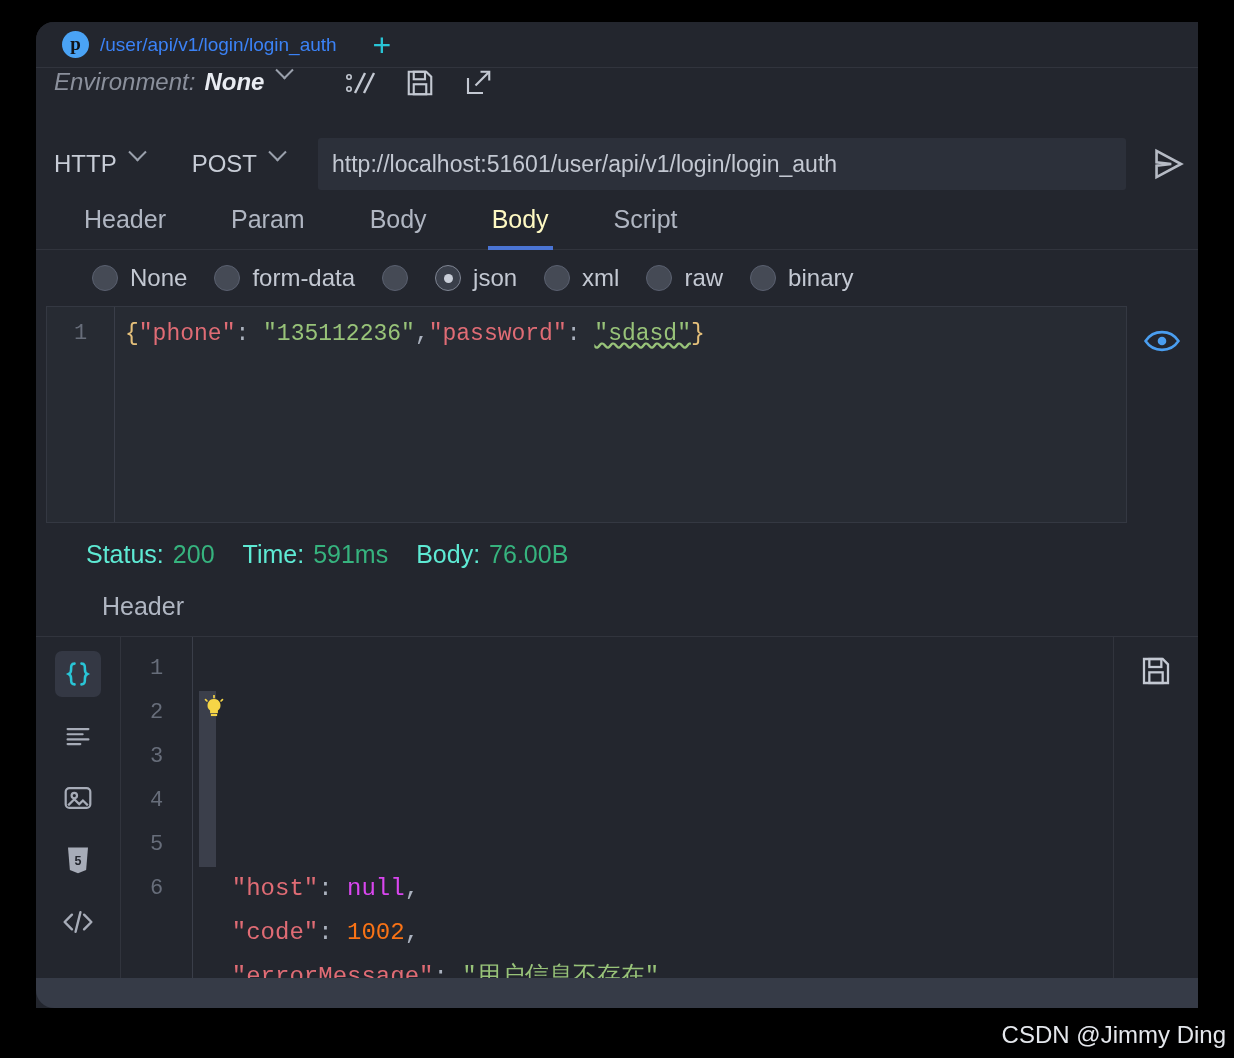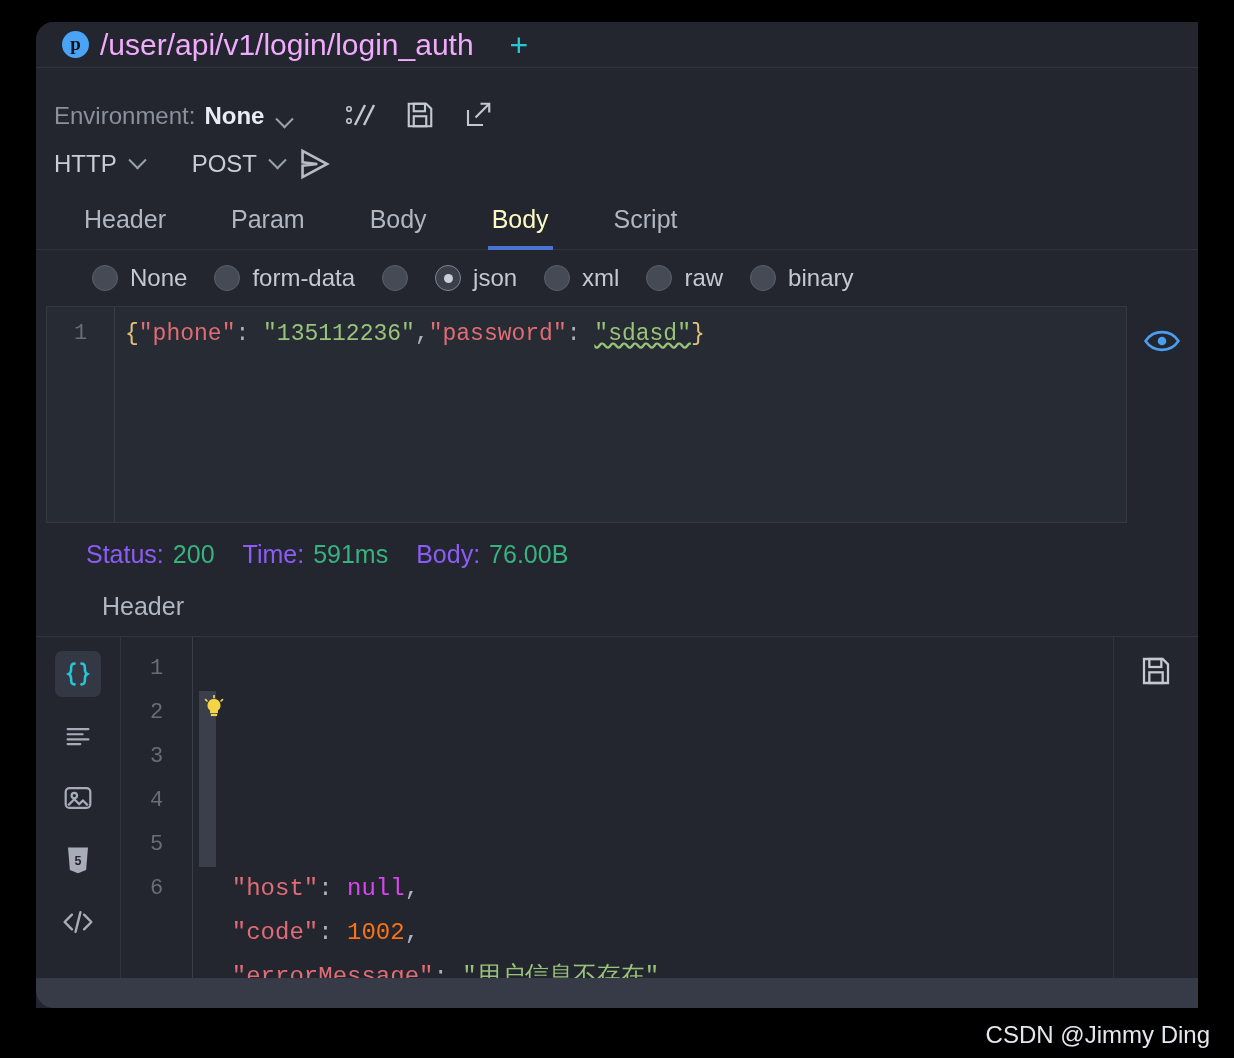--- a/index.html
+++ b/index.html
@@ -43,39 +43,40 @@
     color: #101318;
     font-size: 19px;
     font-weight: bold;
     line-height: 25px;
     text-align: center;
     flex: none;
     font-family: "Liberation Serif", serif;
   }
   .tab-title {
     margin-left: 11px;
-    font-size: 30px;
-    color: #f0abfc;
+    font-size: 19px;
+    color: #3b82f6;
     white-space: nowrap;
   }
   .tab-add {
     margin-left: 36px;
     font-size: 32px;
     color: #29c5d6;
     line-height: 26px;
     cursor: pointer;
   }
 
   
   .env-row {
     height: 62px;
     display: flex;
-    align-items: flex-end;
+    align-items: flex-start;
     padding-left: 18px;
     flex: none;
+    font-style: italic;
   }
   .env-label { font-size: 24px; color: #8b909c; }
   .env-value { font-size: 24px; color: #e9ecf2; font-weight: bold; margin-left: 9px; }
   .chev {
     display: inline-block;
     width: 13px; height: 13px;
     border-right: 2.5px solid #9aa0ac;
     border-bottom: 2.5px solid #9aa0ac;
     transform: rotate(45deg) translate(-3px,-3px);
     margin-left: 14px;
@@ -86,21 +87,21 @@
   
   .url-row {
     height: 68px;
     display: flex;
     align-items: center;
     padding-left: 18px;
     flex: none;
   }
   .sel {
     display: flex;
-    align-items: center;
+    align-items: flex-start;
     font-size: 24px;
     color: #c8cdd7;
     cursor: pointer;
     white-space: nowrap;
   }
   .sel + .sel { margin-left: 48px; }
   .url-input {
     flex: 1;
     height: 52px;
     margin: 0 12px 0 34px;
@@ -209,21 +210,21 @@
 
   
   .status-row {
     height: 62px;
     display: flex;
     align-items: center;
     padding-left: 50px;
     font-size: 25px;
     flex: none;
   }
-  .st-label { color: #8b5cf6; }
+  .st-label { color: #5eead4; }
   .st-val { color: #36b37e; margin-left: 9px; margin-right: 28px; }
 
   
   .resp-tabs {
     height: 52px;
     display: flex;
     align-items: flex-end;
     padding-left: 62px;
     border-bottom: 1px solid #31343d;
     flex: none;
@@ -307,21 +308,21 @@
     top: 978px;
     width: 1162px;
     height: 30px;
     background: #363b47;
     border-bottom-left-radius: 18px;
   }
 
   
   .watermark {
     position: absolute;
-    right: 24px;
+    right: 8px;
     bottom: 9px;
     font-size: 24px;
     color: #e4e7ec;
     font-family: "Liberation Sans", sans-serif;
   }
 </style>
 </head>
 <body>
 
 <div class="app-window">
@@ -365,20 +366,21 @@
 
   <div class="url-row">
     <span class="sel">
       <span>HTTP</span>
       <span class="chev"></span>
     </span>
     <span class="sel">
       <span>POST</span>
       <span class="chev"></span>
     </span>
+    <input class="url-input" type="text" value="http://localhost:51601/user/api/v1/login/login_auth" style="">
     <span class="send-btn">
       <svg width="40" height="36" viewBox="0 0 24 22" fill="none" stroke="#b6bbc5" stroke-width="1.6">
         <path d="M5 3 L20 11 L5 19 L5 12 L14 11 L5 10 Z"></path>
       </svg>
     </span>
   </div>
 
   <div class="req-tabs">
       <div class="req-tab">Header</div>
       <div class="req-tab">Param</div>

